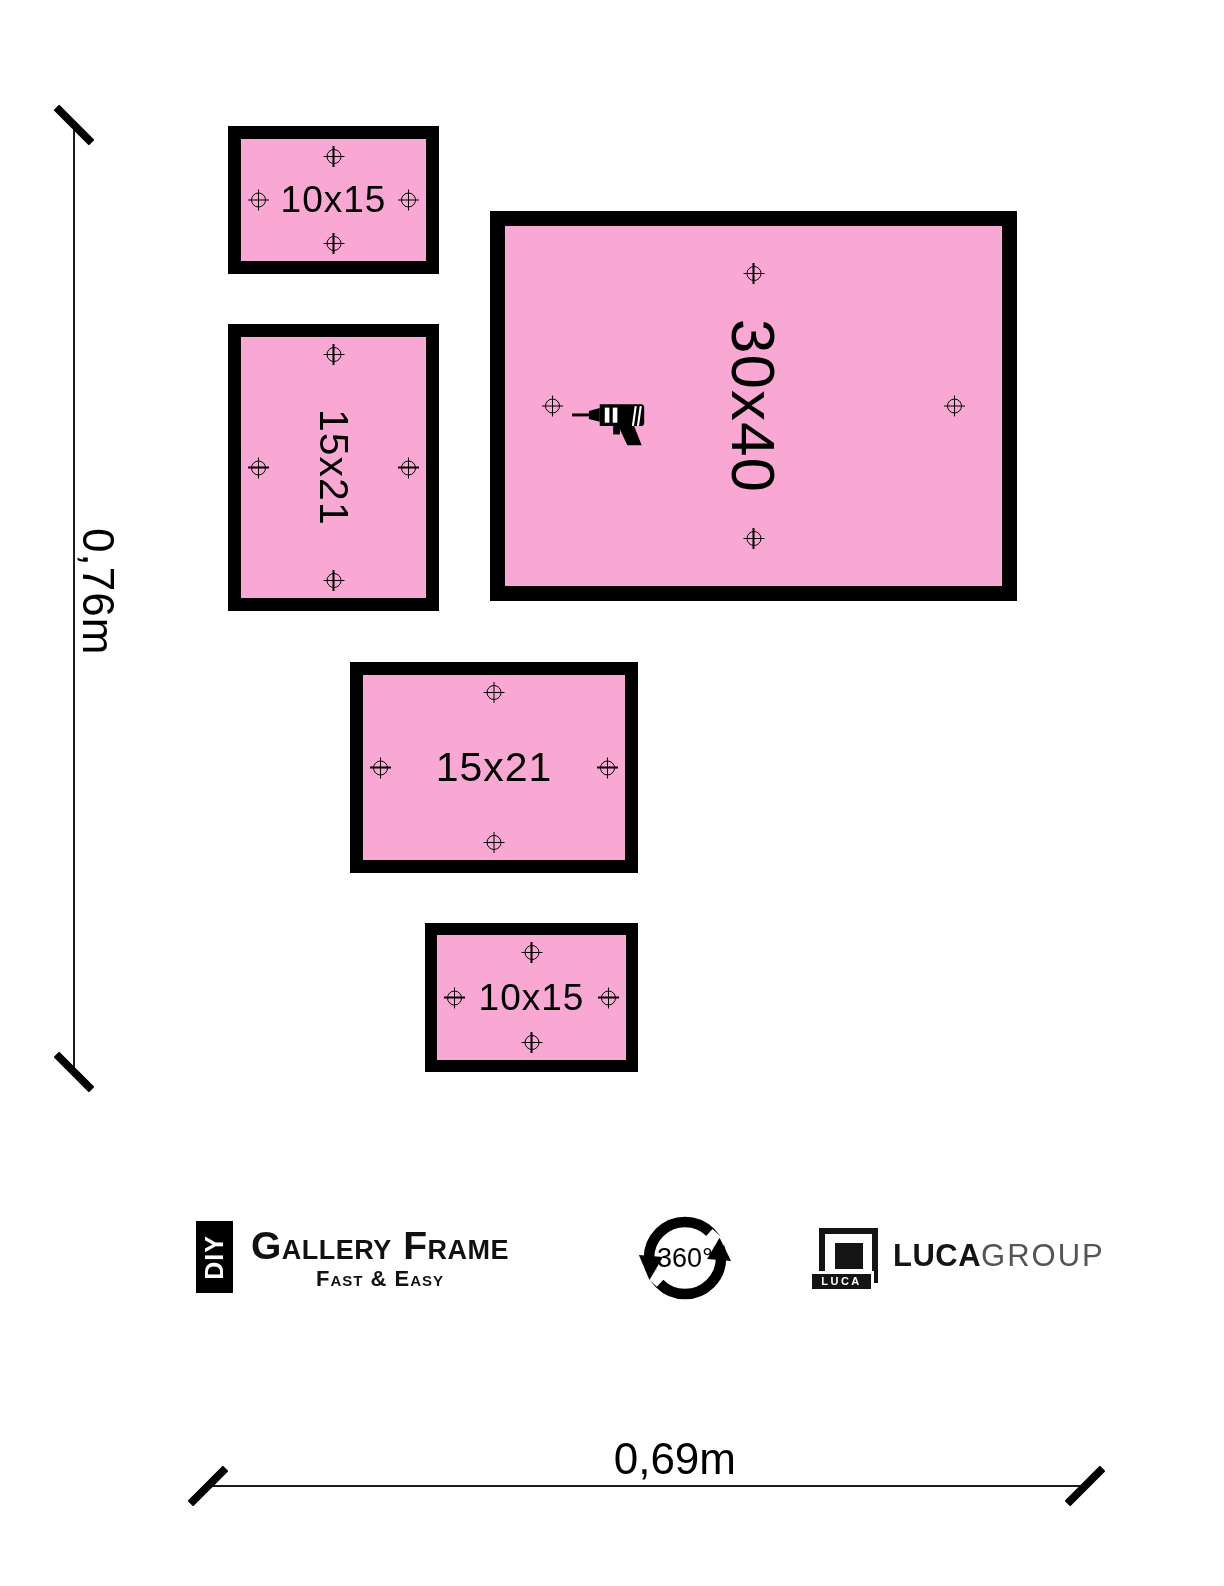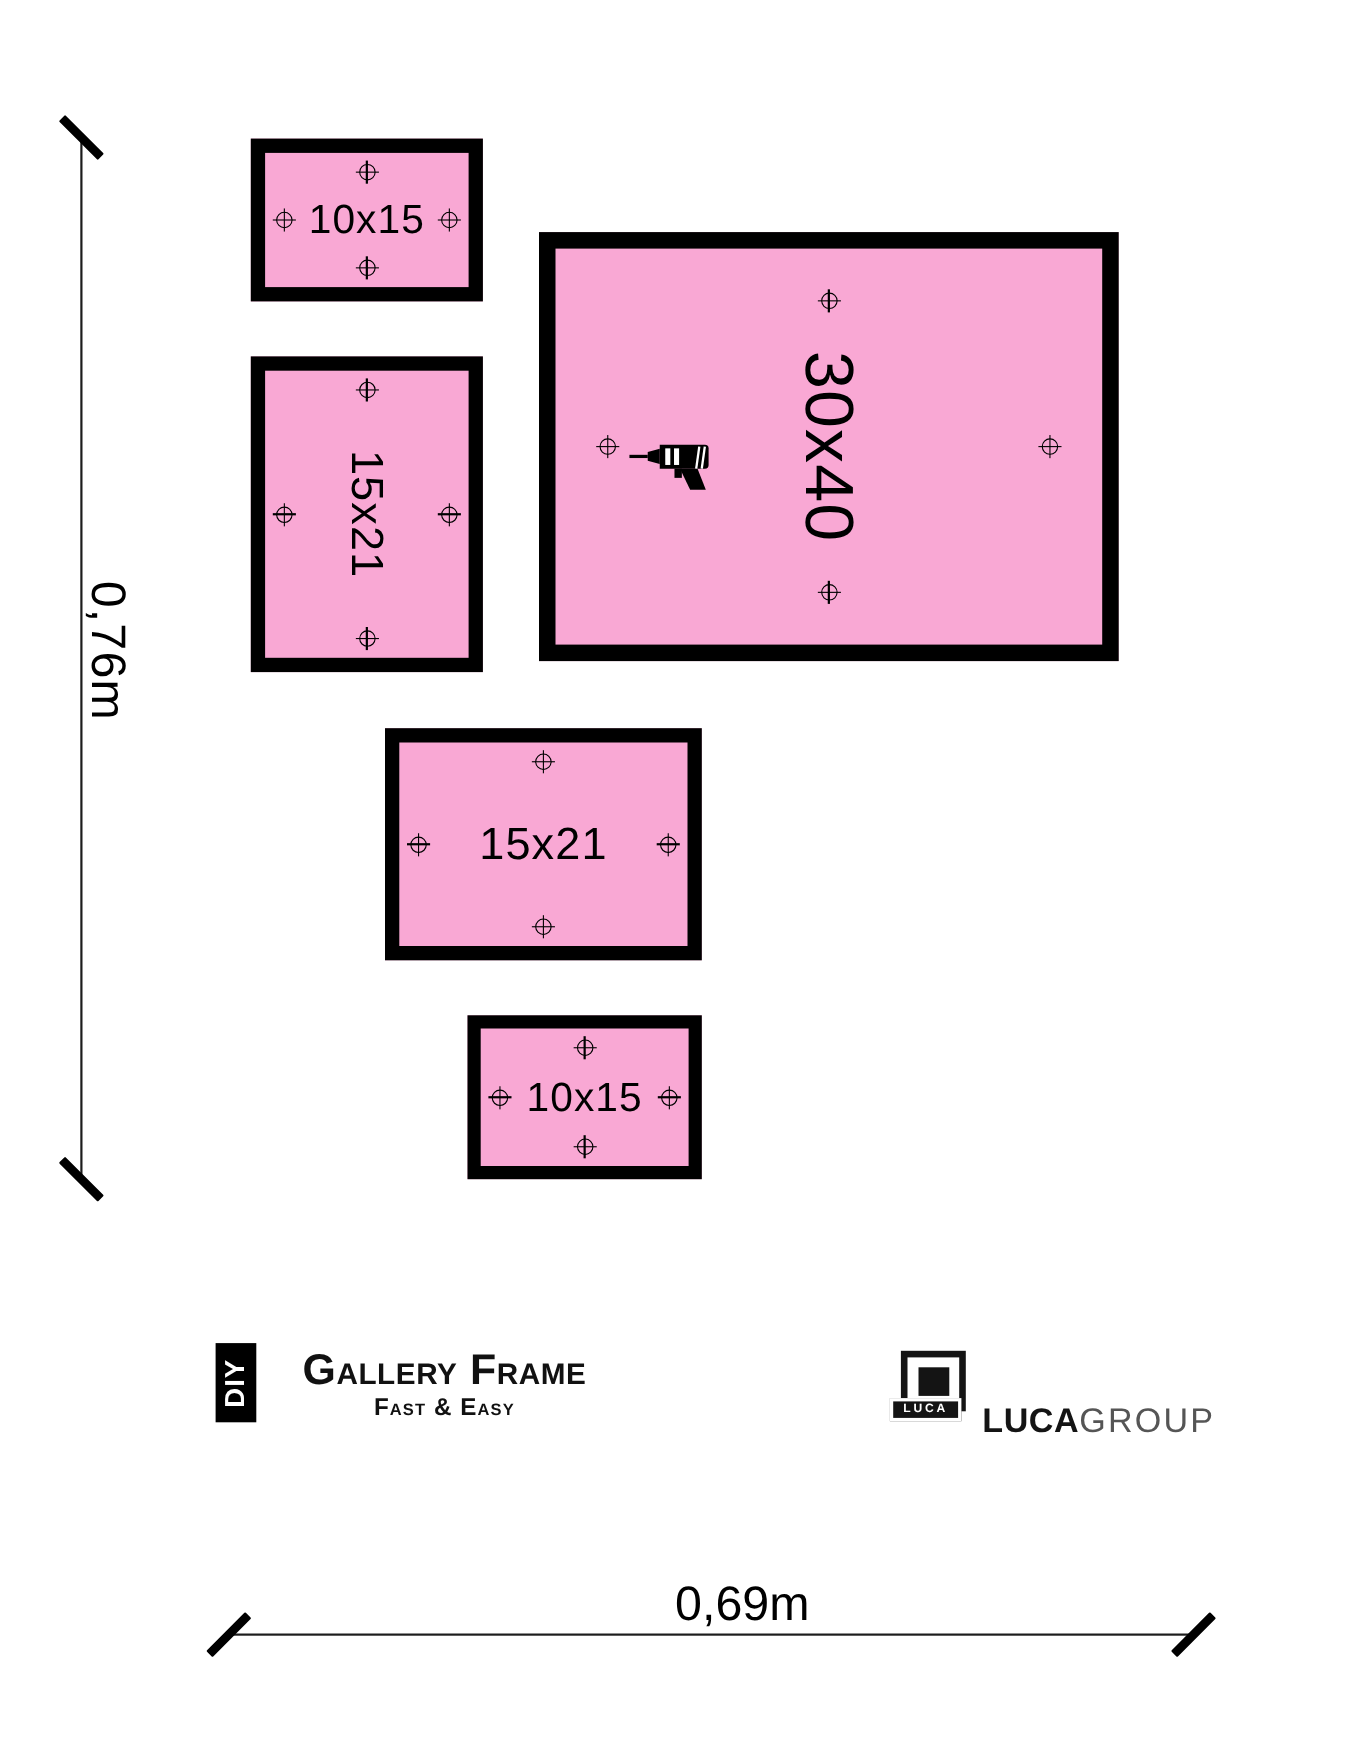--- a/index.html
+++ b/index.html
@@ -34,42 +34,42 @@
   .hdim-label{
     position:absolute;left:556px;top:1437px;width:180px;text-align:right;
     font-size:44px;line-height:1;color:#000;
   }
   
   .diy-box{
     position:absolute;left:196px;top:1221px;width:37px;height:72px;background:#000;
     display:flex;align-items:center;justify-content:center;
   }
   .diy-box span{color:#fff;transform:rotate(-90deg);font-weight:bold;font-size:25px;letter-spacing:1px;}
-  .brand-text{position:absolute;left:253px;top:1226px;width:302px;text-align:center;color:#111;}
+  .brand-text{position:absolute;left:229px;top:1226px;width:302px;text-align:center;color:#111;}
   .brand-title{font-variant:small-caps;font-weight:700;font-size:39px;line-height:1;letter-spacing:0.5px;}
   .brand-sub{font-variant:small-caps;font-weight:700;font-size:22px;line-height:1;margin-top:3px;letter-spacing:1px;}
   .rot-badge{position:absolute;left:637px;top:1210px;width:96px;height:96px;}
   .rot-badge svg{position:absolute;left:0;top:0;}
   .rot-label{
     position:absolute;left:0;top:0;width:96px;height:96px;display:flex;align-items:center;justify-content:center;
     font-size:27px;color:#000;
   }
   .luca-outline{
     position:absolute;left:819px;top:1228px;width:59px;height:55px;box-sizing:border-box;
     border:6px solid #141414;display:flex;align-items:center;justify-content:center;
   }
   .luca-inner{width:28px;height:26px;background:#141414;}
   .luca-badge{
     position:absolute;left:809px;top:1271px;width:59px;height:15px;background:#141414;
     border:3px solid #fff;display:flex;align-items:center;justify-content:center;
     color:#fff;font-size:11px;font-weight:bold;letter-spacing:2.5px;line-height:1;
   }
   .luca-text{position:absolute;left:893px;top:1240px;display:flex;align-items:baseline;font-size:31px;line-height:1;}
   .luca-bold{font-weight:700;color:#141414;letter-spacing:0.5px;}
-  .luca-light{font-weight:400;color:#555;letter-spacing:2px;margin-top:36px;}
+  .luca-light{font-weight:400;color:#555;letter-spacing:2px;}
 </style>
 </head>
 <body>
 
 <div id="stage">
 
   <div class="dim-line" style="left:73px;top:125px;width:2px;height:947px;"></div>
   <div class="tick" style="left:49px;top:121px;transform:rotate(45deg);"></div>
   <div class="tick" style="left:49px;top:1068px;transform:rotate(45deg);"></div>
   <div class="vdim-label">0,76m</div>
@@ -136,20 +136,34 @@
   </div>
 
   <div class="diy-box">
     <span>DIY</span>
   </div>
   <div class="brand-text">
     <div class="brand-title">Gallery Frame</div>
     <div class="brand-sub">Fast &amp; Easy</div>
   </div>
 
+  <div class="rot-badge">
+    <svg viewBox="0 0 100 100" width="96" height="96" aria-hidden="true">
+      <circle cx="50" cy="50" r="37.5" fill="none" stroke="#000" stroke-width="11"></circle>
+      <g fill="#fff">
+        <rect x="8" y="62" width="20" height="13" transform="rotate(42 18 68)"></rect>
+        <rect x="72" y="25" width="20" height="13" transform="rotate(42 82 31)"></rect>
+      </g>
+      <g fill="#000">
+        <polygon points="2,47 27,49 13,73"></polygon>
+        <polygon points="73,51 98,53 86,29"></polygon>
+      </g>
+    </svg>
+    <div class="rot-label">360°</div>
+  </div>
 
   <div class="luca-outline">
     <div class="luca-inner"></div>
   </div>
   <div class="luca-badge">LUCA</div>
   <div class="luca-text">
     <span class="luca-bold">LUCA</span>
     <span class="luca-light">GROUP</span>
   </div>
 

